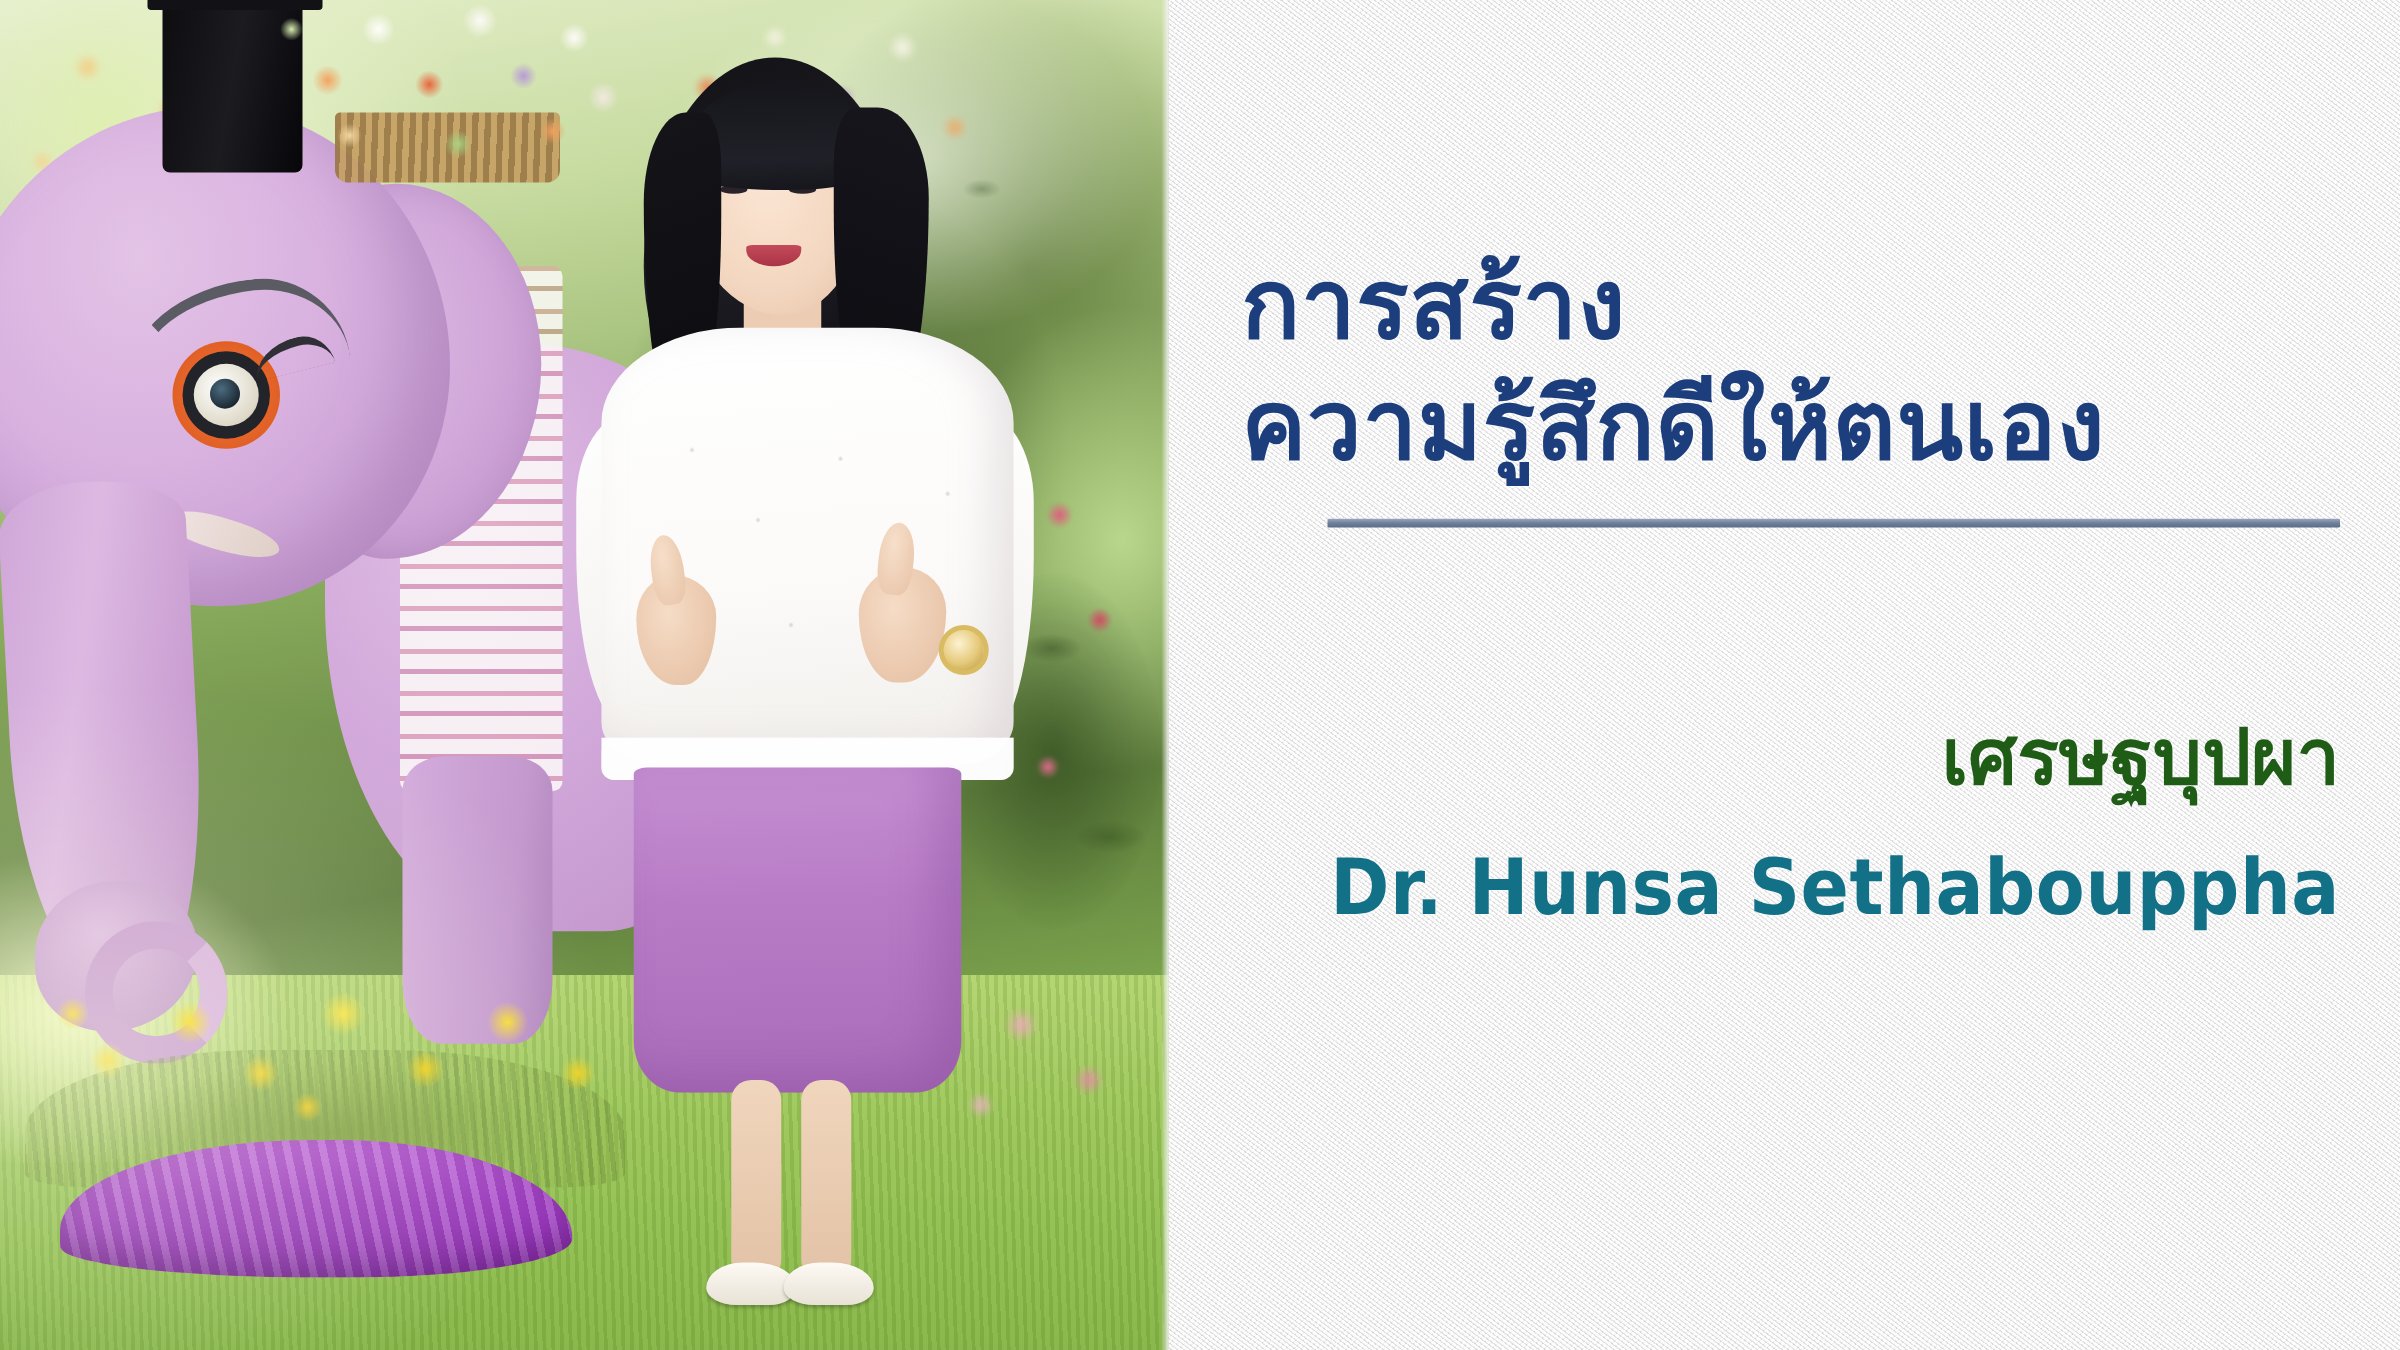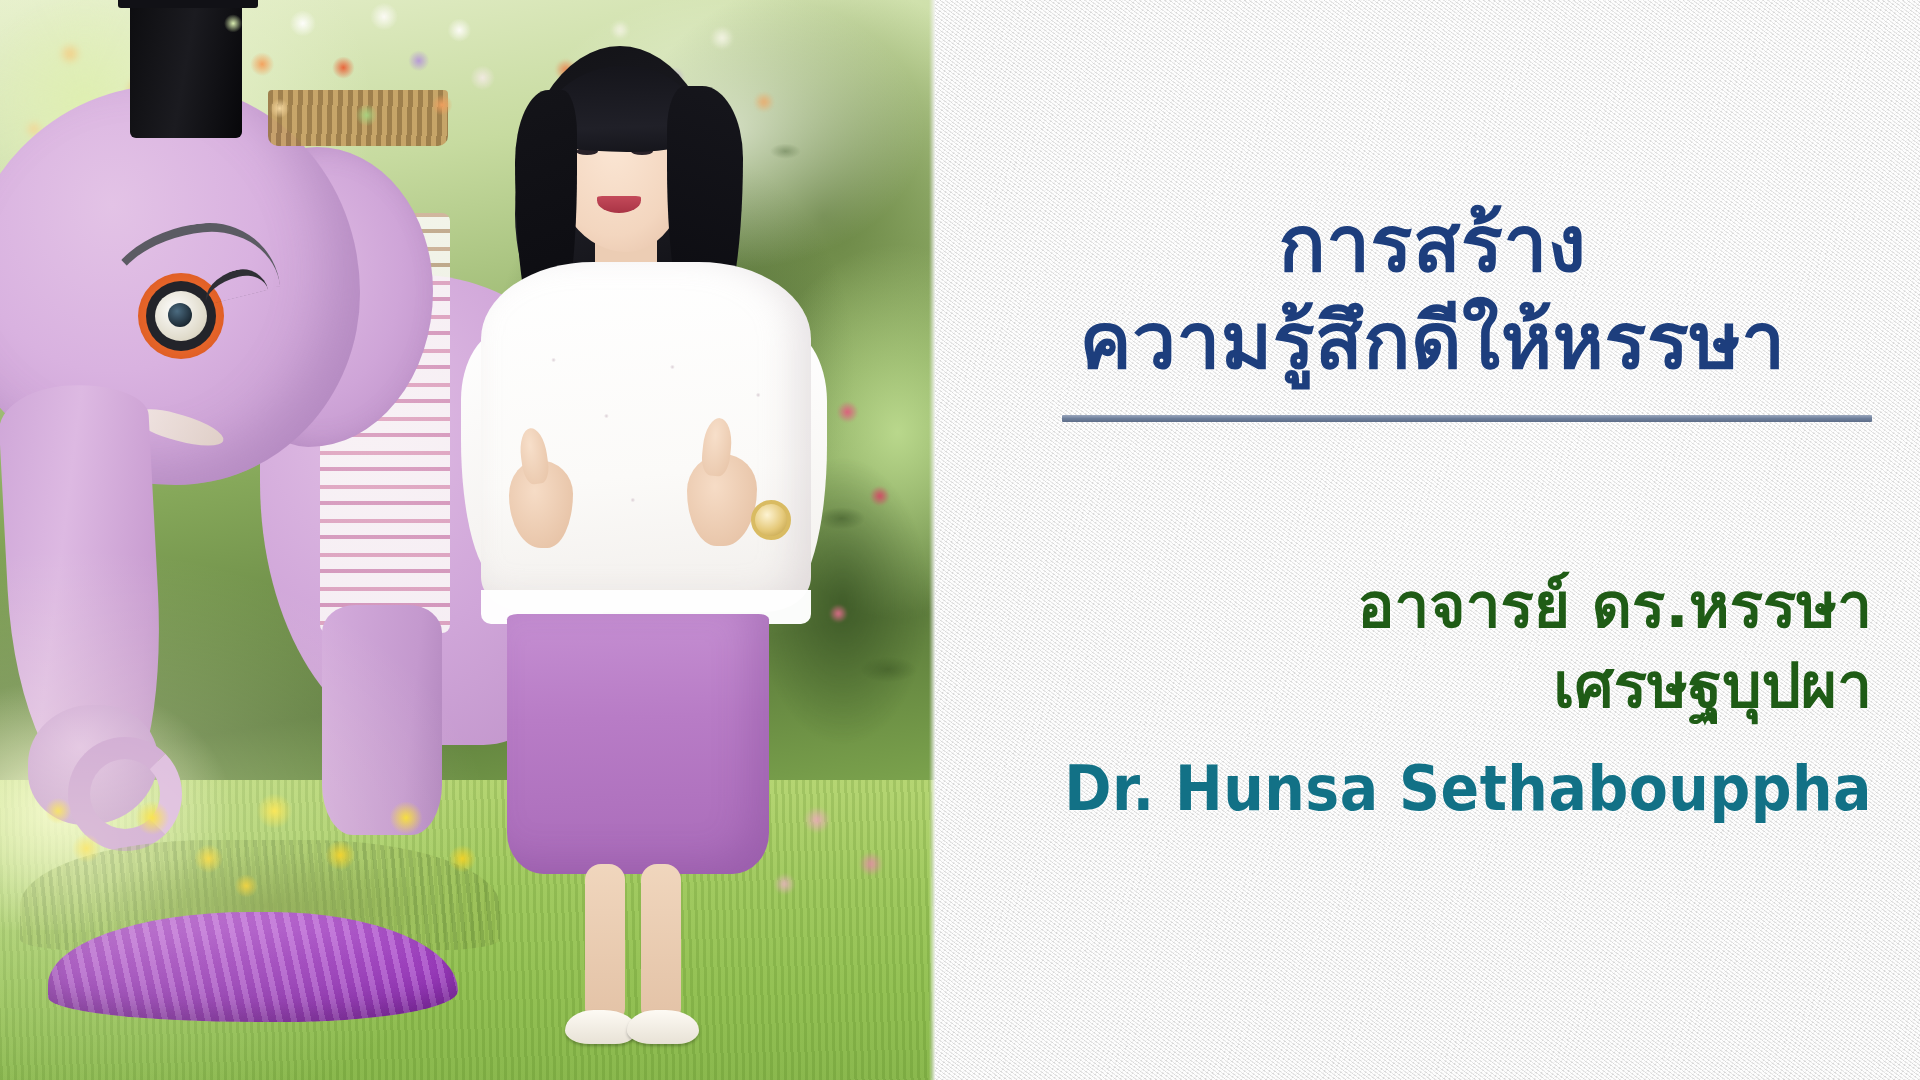--- a/index.html
+++ b/index.html
@@ -493,21 +493,21 @@
       radial-gradient(ellipse 700px 600px at 60% 35%, #fafafa 0%, #eeeeee 55%, #e4e4e4 100%);
     padding: 0 48px 0 58px;
     box-sizing: border-box;
     display: flex;
     flex-direction: column;
     justify-content: flex-start;
   }
 
   .title-block {
     margin-top: 196px;
-    text-align: center;
+    text-align: left;
   }
   .title-line {
     color: #1d3e7d;
     font-weight: bold;
     font-size: 78px;
     line-height: 1.24;
     letter-spacing: .5px;
     text-shadow: 1px 1px 2px rgba(255,255,255,.8);
     font-family: "DejaVu Sans", "Liberation Sans", sans-serif;
   }
@@ -632,26 +632,25 @@
     </div>
 
     <div class="photo-glow"></div>
     <div class="photo-edge"></div>
   </div>
 
   <div class="text-panel">
 
     <div class="title-block">
       <div class="title-line">การสร้าง</div>
-      <div class="title-line">ความรู้สึกดีให้หรรษา</div>
+      <div class="title-line">ความรู้สึกดีให้ตนเอง</div>
     </div>
 
 
     <div class="rule"></div>
 
     <div class="speaker-block">
-      <div class="speaker-th">อาจารย์ ดร.หรรษา</div>
       <div class="speaker-th">เศรษฐบุปผา</div>
       <div class="speaker-en">Dr. Hunsa Sethabouppha</div>
     </div>
 
   </div>
 </div>
 
 </body></html>

